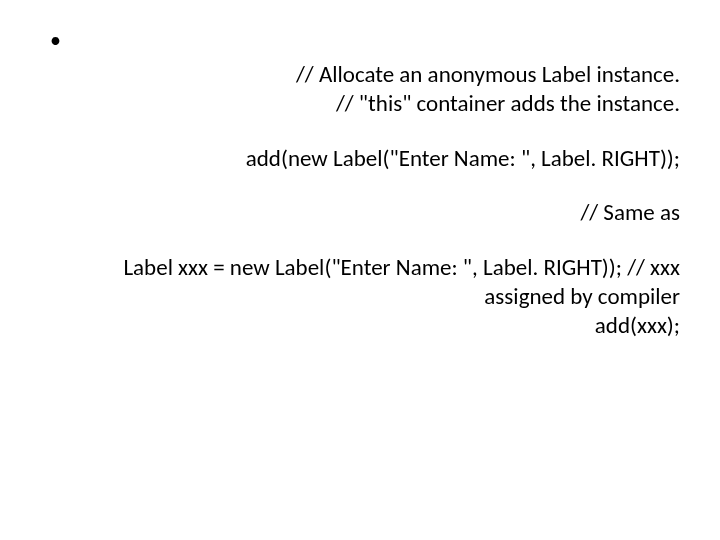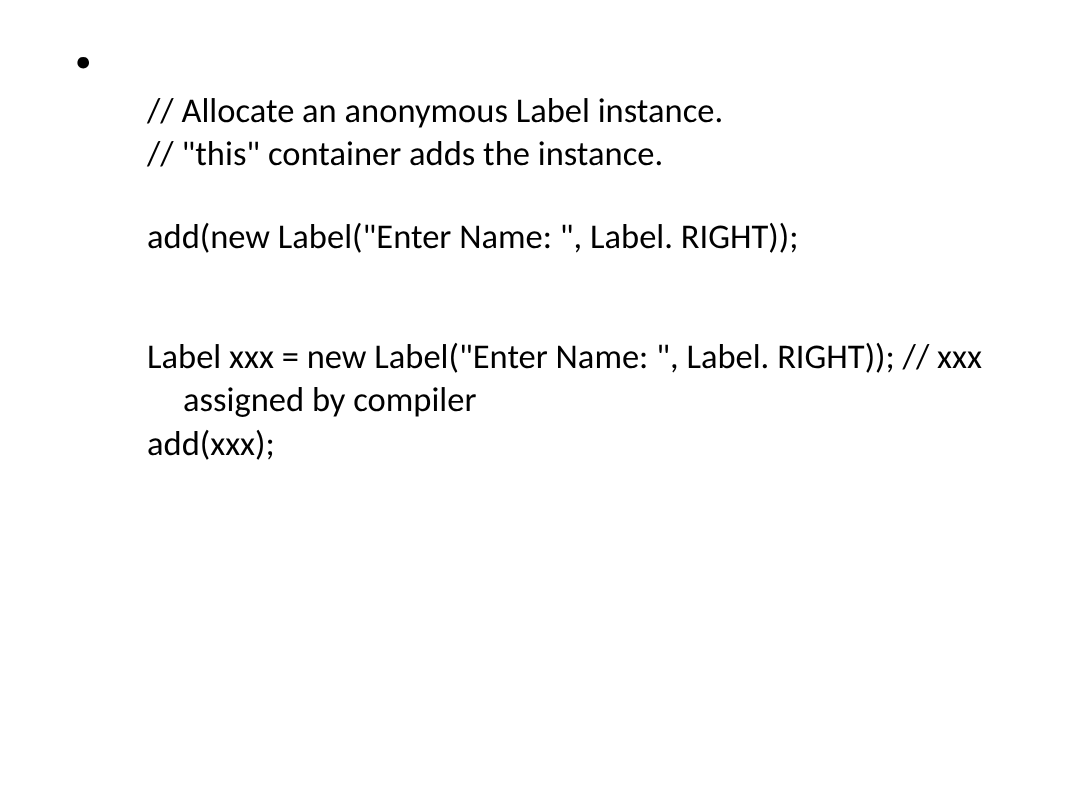--- a/index.html
+++ b/index.html
@@ -33,20 +33,21 @@
       margin-left: 48px;
       font-size: 23px;
       line-height: 1.25;
     }
     .hanging {
       padding-left: 24px;
       text-indent: -24px;
     }
     .para {
       margin-bottom: 0;
+      text-align: right;
     }
     .gap {
       height: 26px;
     }
   </style>
 </head>
 <body>
 
 <div class="bullet-heading">
   <span class="bullet">•</span>
@@ -55,18 +56,19 @@
 <div class="content-block">
   <div class="para">// Allocate an anonymous Label instance.</div>
   <div class="para">// "this" container adds the instance.</div>
 
   <div class="gap"></div>
 
   <div class="para">add(new Label("Enter Name: ", Label. RIGHT));</div>
 
   <div class="gap"></div>
 
+  <div class="para">// Same as</div>
 
   <div class="gap"></div>
 
   <div class="para hanging">Label xxx = new Label("Enter Name: ", Label. RIGHT)); // xxx assigned by compiler</div>
   <div class="para">add(xxx);</div>
 </div>
 
 </body></html>

